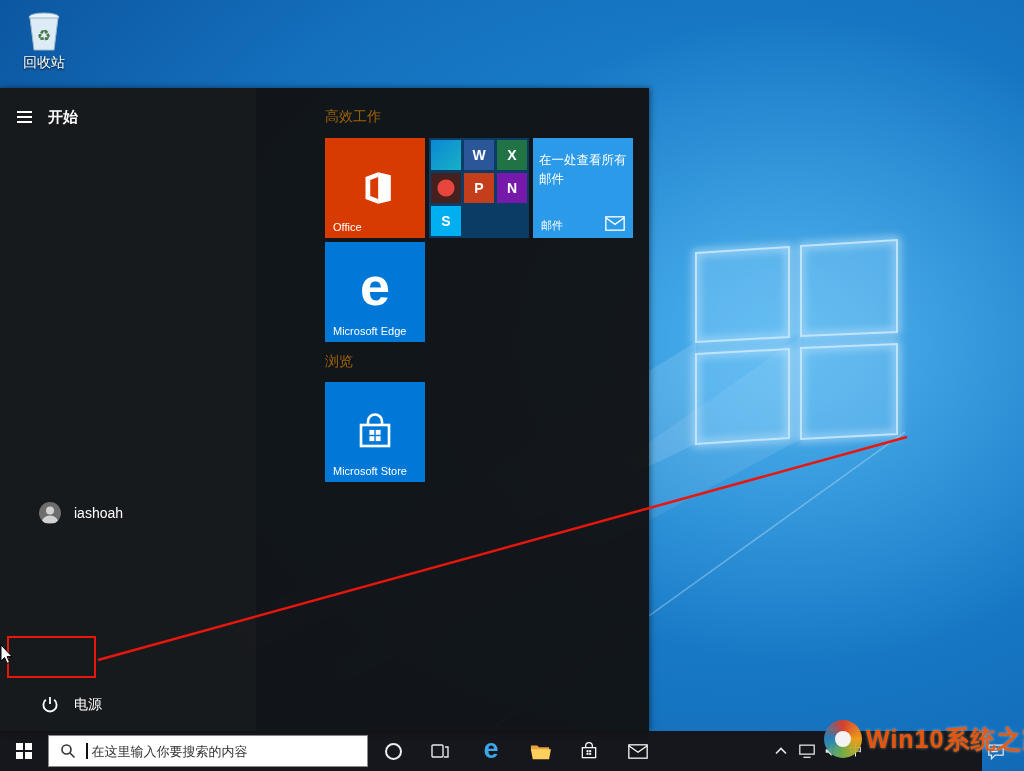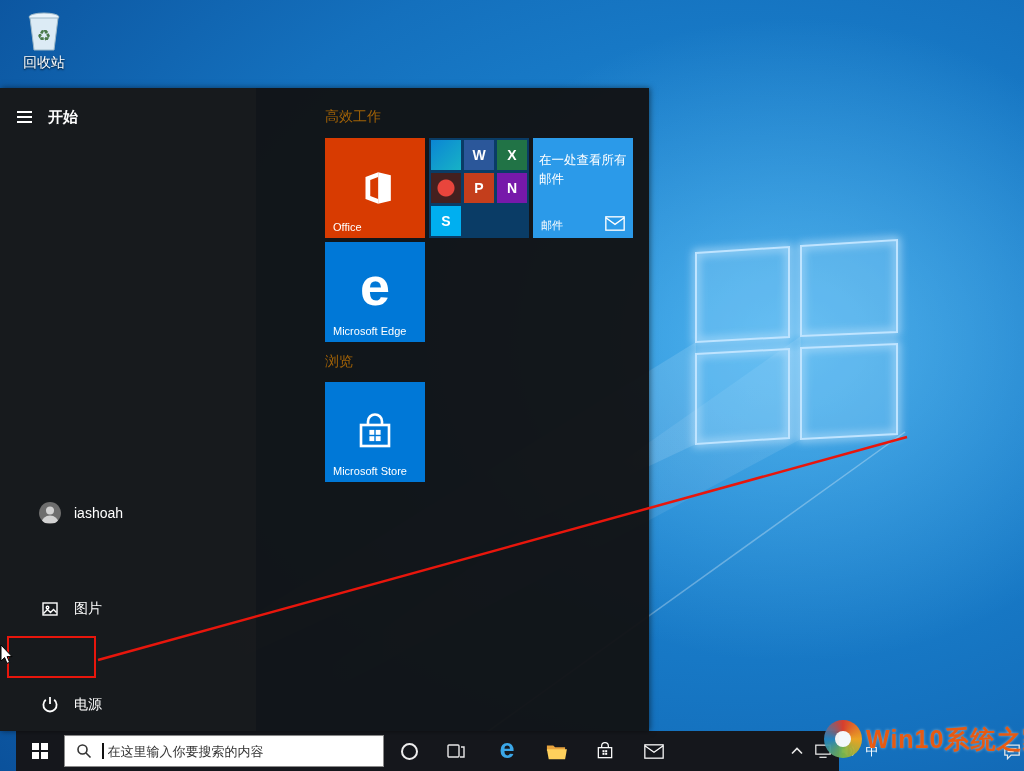--- a/index.html
+++ b/index.html
@@ -48,21 +48,21 @@
   .mail-env{ position:absolute; right:8px; bottom:7px; }
   .mini-grid{ position:absolute; inset:0; display:grid; grid-template-columns:repeat(3,30px); grid-auto-rows:30px; gap:3px; padding:2px; }
   .mini{ width:30px; height:30px; text-align:center; font:bold 14px/30px "Liberation Sans","DejaVu Sans",sans-serif; color:#fff; }
   .c-t1{ background:linear-gradient(135deg,#0b86d4,#17b2c6); }
   .c-word{ background:#2b579a; } .c-excel{ background:#217346; }
   .c-dot{ background:radial-gradient(circle at 50% 50%, #e8453c 0 8px, #44201f 9px); }
   .c-ppt{ background:#c43e1c; } .c-note{ background:#7719aa; }
   .c-skype{ background:#00aff0; } .c-empty{ background:transparent; }
 
   
-  .taskbar{ position:absolute; left:16px; top:731px; width:823px; height:40px; background:#15171c; }
+  .taskbar{ position:absolute; left:0; top:731px; width:982px; height:40px; background:#15171c; }
   .tb-abs{ position:absolute; top:0; height:40px; display:flex; align-items:center; justify-content:center; }
   .tb-start{ left:0; width:48px; cursor:pointer; }
   .win-logo{ display:grid; grid-template-columns:7px 7px; grid-auto-rows:7px; gap:2px; }
   .win-logo i{ background:#fff; }
   .tb-search{ position:absolute; left:48px; top:4px; width:320px; height:32px; background:#fff; border:1px solid #8a8a8a;
     display:flex; align-items:center; padding-left:11px; }
   .tb-search .caret{ width:1.5px; height:16px; background:#111; margin:0 4px 0 10px; }
   .tb-search input{ border:none; outline:none; width:250px; font-size:13px; color:#222; background:transparent;
     font-family:"Liberation Sans","DejaVu Sans",sans-serif; }
   .tb-search input::placeholder{ color:#333; opacity:1; }
@@ -154,32 +154,20 @@
           <g clip-path="url(#avc)">
               <circle cx="12" cy="9.5" r="4" fill="#d2d2d2"></circle>
               <path d="M3.5 22a8.5 7.5 0 0 1 17 0z" fill="#d2d2d2"></path>
             </g>
         </svg>
       </span>
       <span class="ri-label">iashoah</span>
     </div>
 
 
-    <div class="rail-item" style="top:497px">
-      <span class="ri-icon">
-        <svg width="20" height="20" viewBox="0 0 20 20">
-            <g stroke="#fff" stroke-width="1.4" fill="none">
-              <rect x="3" y="4" width="14" height="12"></rect>
-              <circle cx="7.5" cy="8.5" r="1.3"></circle>
-              <path d="M3.5 14.5l4-4 3 3 3-3 3 3"></path>
-            </g>
-          </svg>
-      </span>
-      <span class="ri-label">图片</span>
-    </div>
 
 
     <div class="rail-item" style="top:593px">
       <span class="ri-icon">
         <svg width="20" height="20" viewBox="0 0 20 20">
             <g stroke="#fff" stroke-width="1.8" fill="none">
               <path d="M10 2v7"></path>
               <path d="M5.8 4.8a6.6 6.6 0 1 0 8.4 0"></path>
             </g>
           </svg>

